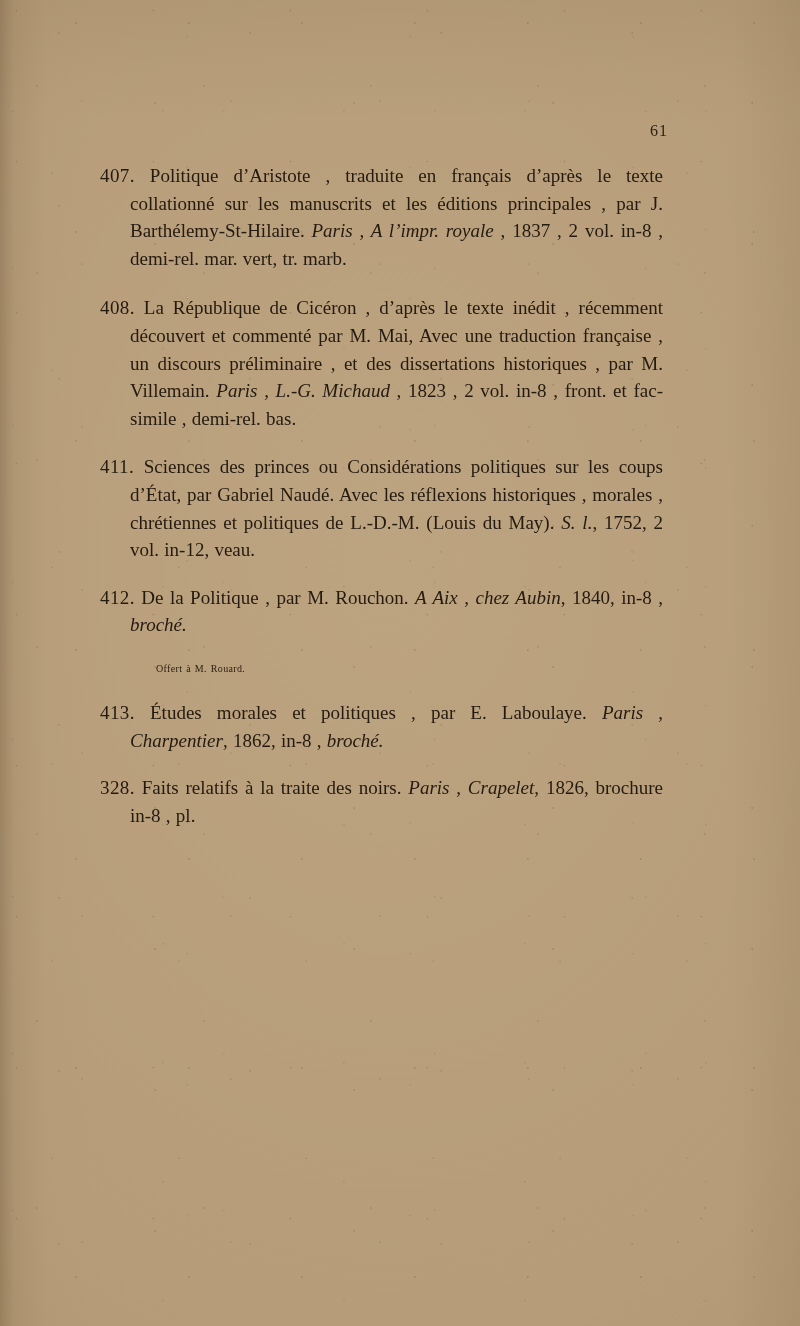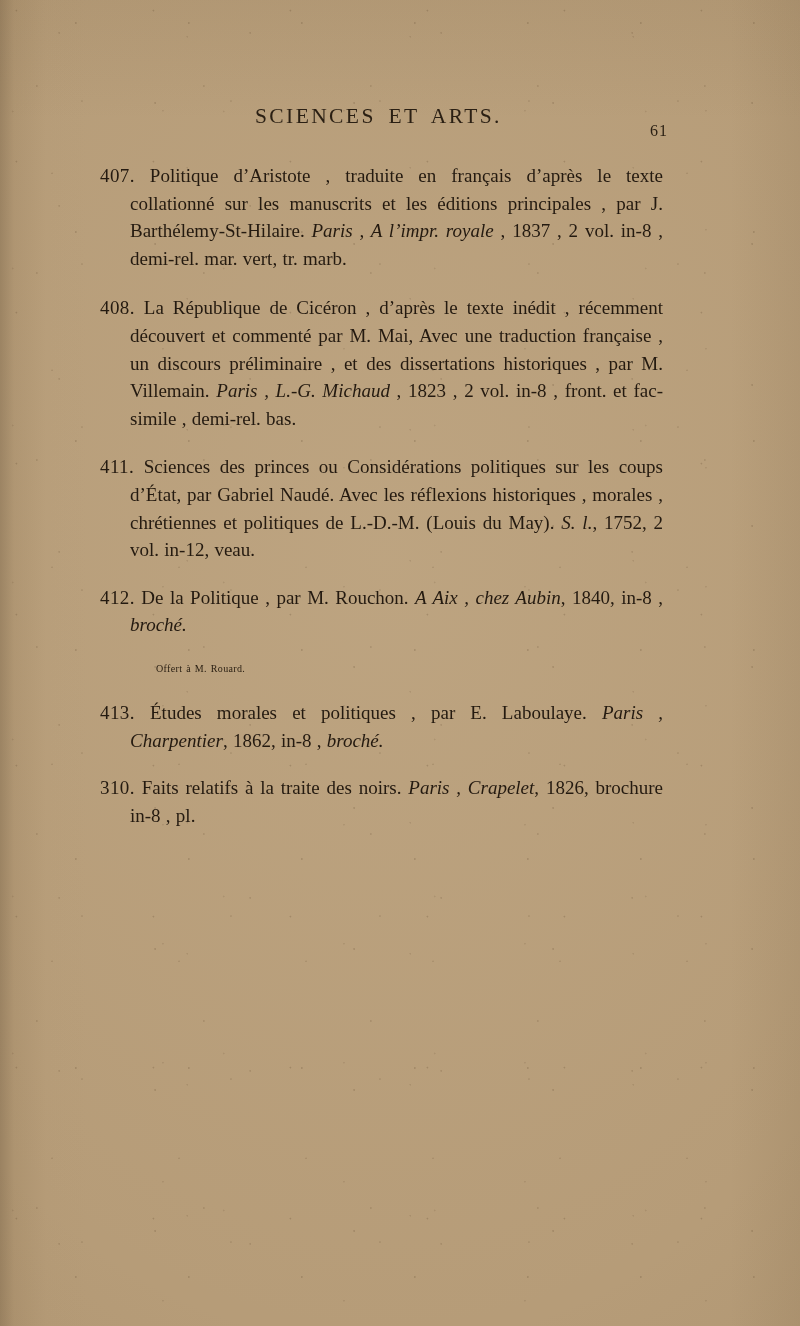--- a/index.html
+++ b/index.html
@@ -138,21 +138,20 @@
   }
 </style>
 </head>
 <body>
 
 <div class="page">
 
   <div class="grain"></div>
 
   <div class="running-head">
-    <span class="head-title blur">SCIENCES ET ARTS.</span>
     <span class="head-folio blur">61</span>
   </div>
 
   <div class="entries">
 
   <div class="entry e407">
         <p class="entry-body blur"><span class="num">407.</span><span> Politique d’Aristote , traduite en français d’après le texte collationné sur les manuscrits et les éditions principales , par J. Barthélemy-St-Hilaire. </span><i>Paris , A l’impr. royale</i><span> , 1837 , 2 vol. in-8 , demi-rel. mar. vert, tr. marb.</span></p>
       </div>
       <div class="entry e408">
         <p class="entry-body blur"><span class="num">408.</span><span> La République de Cicéron , d’après le texte inédit , récemment découvert et commenté par M. Mai, Avec une traduction française , un discours préliminaire , et des dissertations historiques , par M. Villemain. </span><i>Paris , L.-G. Michaud</i><span> , 1823 , 2 vol. in-8 , front. et fac-simile , demi-rel. bas.</span></p>
@@ -163,17 +162,17 @@
       <div class="entry e412">
         <p class="entry-body blur"><span class="num">412.</span><span> De la Politique , par M. Rouchon. </span><i>A Aix , chez Aubin</i><span>, 1840, in-8 , </span><i>broché.</i></p>
         <p class="note blur">Offert à M. Rouard.</p>
       </div>
       <div class="entry e413">
         <p class="entry-body blur"><span class="num">413.</span><span> Études morales et politiques , par E. Laboulaye. </span><i>Paris , Charpentier</i><span>, 1862, in-8 , </span><i>broché.</i></p>
       </div>
       <div class="entry e414">
       </div>
       <div class="entry e415">
-        <p class="entry-body blur"><span class="num">310.</span><span> Faits relatifs à la traite des noirs. </span><i>Paris , Crapelet</i><span>, 1826, brochure in-8 , pl.</span></p>
+        <p class="entry-body blur"><span class="num">328.</span><span> Faits relatifs à la traite des noirs. </span><i>Paris , Crapelet</i><span>, 1826, brochure in-8 , pl.</span></p>
       </div>
     </div>
 
 </div>
 
 </body></html>

